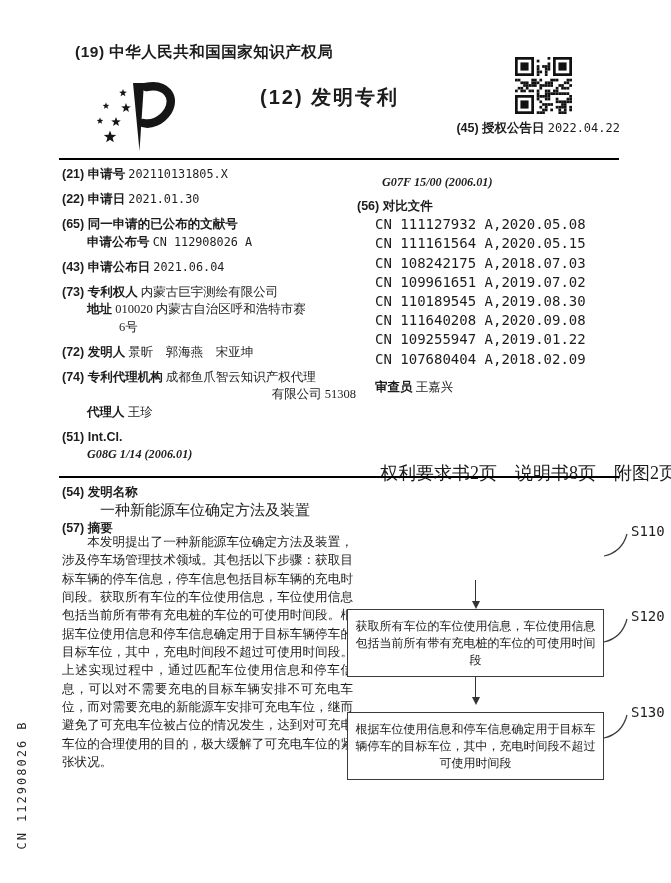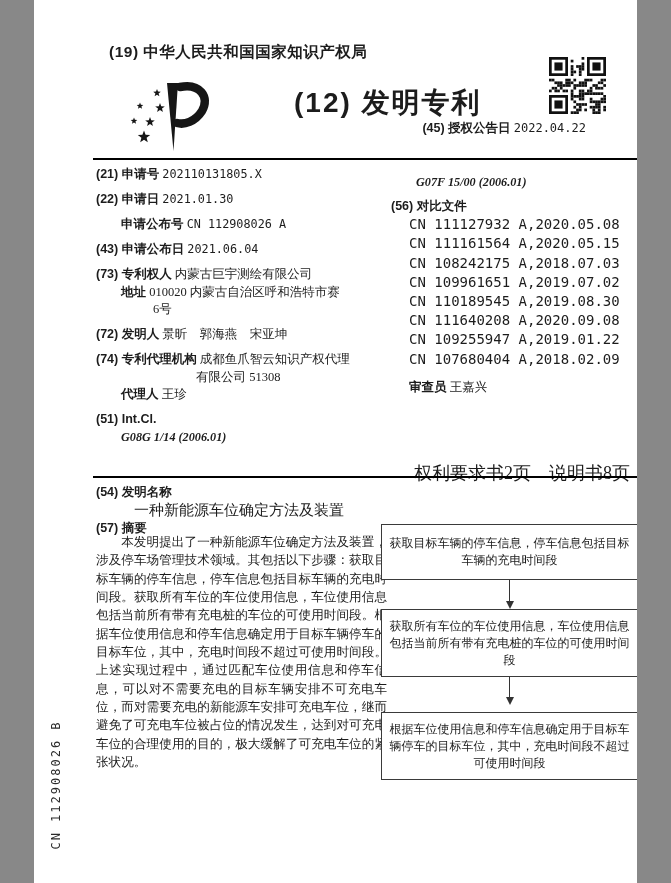--- a/index.html
+++ b/index.html
@@ -1,43 +1,43 @@
 <!DOCTYPE html>
 <html><head>
 <meta charset="utf-8">
 <style>
   * { margin: 0; padding: 0; box-sizing: border-box; }
   body { background: #888; font-family: "Liberation Serif", "DejaVu Serif", serif; }
   .page {
-    position: relative; width: 603px; height: 883px; margin: 0 auto;
+    position: relative; width: 671px; height: 883px; margin: 0 auto;
     background: #ffffff; color: #1c1c1c; overflow: hidden; padding-left: 8px;
   }
   .lbl { font-family: "Liberation Sans", "DejaVu Sans", sans-serif; font-weight: bold; }
   .code { font-family: "DejaVu Sans Mono", monospace; }
   .serif { font-family: "Liberation Serif", "DejaVu Serif", serif; }
 
   .office-line { position: absolute; left: 75px; top: 42px; font-size: 15.5px; letter-spacing: .5px; }
   .logo { position: absolute; left: 96px; top: 78px; width: 92px; height: 80px; }
-  .doc-type { position: absolute; left: 260px; top: 84px; font-size: 28px; letter-spacing: 2px; }
+  .doc-type { position: absolute; left: 260px; top: 84px; font-size: 20px; letter-spacing: 2px; }
   .qr { position: absolute; left: 515px; top: 57px; width: 57px; height: 57px; }
   .grant-block { position: absolute; right: 51px; top: 117px; text-align: right; }
   .grant-line { font-size: 12.5px; line-height: 22px; white-space: nowrap; }
   .grant-line .code { font-size: 12px; }
 
   .rule1 { position: absolute; left: 59px; top: 158px; width: 560px; height: 2px; background: #000; }
   .rule2 { position: absolute; left: 59px; top: 476px; width: 560px; height: 1.5px; background: #000; }
 
   .col { position: absolute; top: 166px; font-size: 12.5px; line-height: 17.6px; }
   .col-left  { left: 62px;  width: 294px; }
   .col-right { left: 357px; width: 266px; margin-top: 8px; }
   .entry { margin-bottom: 7.4px; }
   .ln { white-space: nowrap; }
   .ind1 { padding-left: 25px; }
   .ind2 { padding-left: 57px; }
-  .ind3 { padding-left: 100px; }
+  .ind3 { padding-left: 100px; text-align: right; }
   .col .code { font-size: 11.8px; }
   .italic { font-style: italic; font-weight: bold; font-size: 12.2px; }
 
   .refs { padding-left: 18px; }
   .ref-line { font-family: "DejaVu Sans Mono", monospace; font-size: 14px; line-height: 19.2px; white-space: nowrap; }
   .examiner-row { padding-left: 18px; margin-top: 10px; }
 
   .pages-info { position: absolute; left: 380px; top: 461px; font-size: 18px; white-space: nowrap; }
 
   .title-sec { position: absolute; left: 62px; top: 483px; width: 294px; font-size: 12.5px; line-height: 18px; }
@@ -236,20 +236,21 @@
   <div class="rule1"></div>
 
   <div class="col col-left">
     <div class="entry">
       <div class="ln"><span class="lbl">(21) 申请号</span> <span class="code">202110131805.X</span></div>
     </div>
     <div class="entry">
       <div class="ln"><span class="lbl">(22) 申请日</span> <span class="code">2021.01.30</span></div>
     </div>
     <div class="entry">
+      <div class="ln"><span class="lbl">(65) 同一申请的已公布的文献号</span></div>
       <div class="ln ind1"><span class="lbl">申请公布号</span> <span class="code">CN 112908026 A</span></div>
     </div>
     <div class="entry">
       <div class="ln"><span class="lbl">(43) 申请公布日</span> <span class="code">2021.06.04</span></div>
     </div>
     <div class="entry">
       <div class="ln"><span class="lbl">(73) 专利权人</span> <span class="serif">内蒙古巨宇测绘有限公司</span></div>
       <div class="ln ind1"><span class="lbl">地址</span> <span class="serif">010020 内蒙古自治区呼和浩特市赛</span></div>
       <div class="ln ind2"><span class="serif">6号</span></div>
     </div>
@@ -294,21 +295,20 @@
   <div class="rule2"></div>
 
   <div class="title-sec">
     <div class="ln"><span class="lbl">(54) 发明名称</span></div>
     <div class="ln invention-title serif">一种新能源车位确定方法及装置</div>
     <div class="ln"><span class="lbl">(57) 摘要</span></div>
   </div>
   <div class="abstract serif">本发明提出了一种新能源车位确定方法及装置，涉及停车场管理技术领域。其包括以下步骤：获取目标车辆的停车信息，停车信息包括目标车辆的充电时间段。获取所有车位的车位使用信息，车位使用信息包括当前所有带有充电桩的车位的可使用时间段。根据车位使用信息和停车信息确定用于目标车辆停车的目标车位，其中，充电时间段不超过可使用时间段。上述实现过程中，通过匹配车位使用信息和停车信息，可以对不需要充电的目标车辆安排不可充电车位，而对需要充电的新能源车安排可充电车位，继而避免了可充电车位被占位的情况发生，达到对可充电车位的合理使用的目的，极大缓解了可充电车位的紧张状况。</div>
 
   <div class="flowchart">
-    <div class="step-box" style="top:6px; height:56px;">获取目标车辆的停车信息，停车信息包括目标车辆的充电时间段</div>
     <div class="step-label" style="left:287px; top:5px;">S110</div>
     <div class="v-arrow" style="top:62px; height:22px;"></div>
 
     <div class="step-box" style="top:91px; height:68px;">获取所有车位的车位使用信息，车位使用信息包括当前所有带有充电桩的车位的可使用时间段</div>
     <div class="step-label" style="left:287px; top:90px;">S120</div>
     <div class="v-arrow" style="top:159px; height:21px;"></div>
 
     <div class="step-box" style="top:194px; height:68px;">根据车位使用信息和停车信息确定用于目标车辆停车的目标车位，其中，充电时间段不超过可使用时间段</div>
     <div class="step-label" style="left:287px; top:186px;">S130</div>
 

